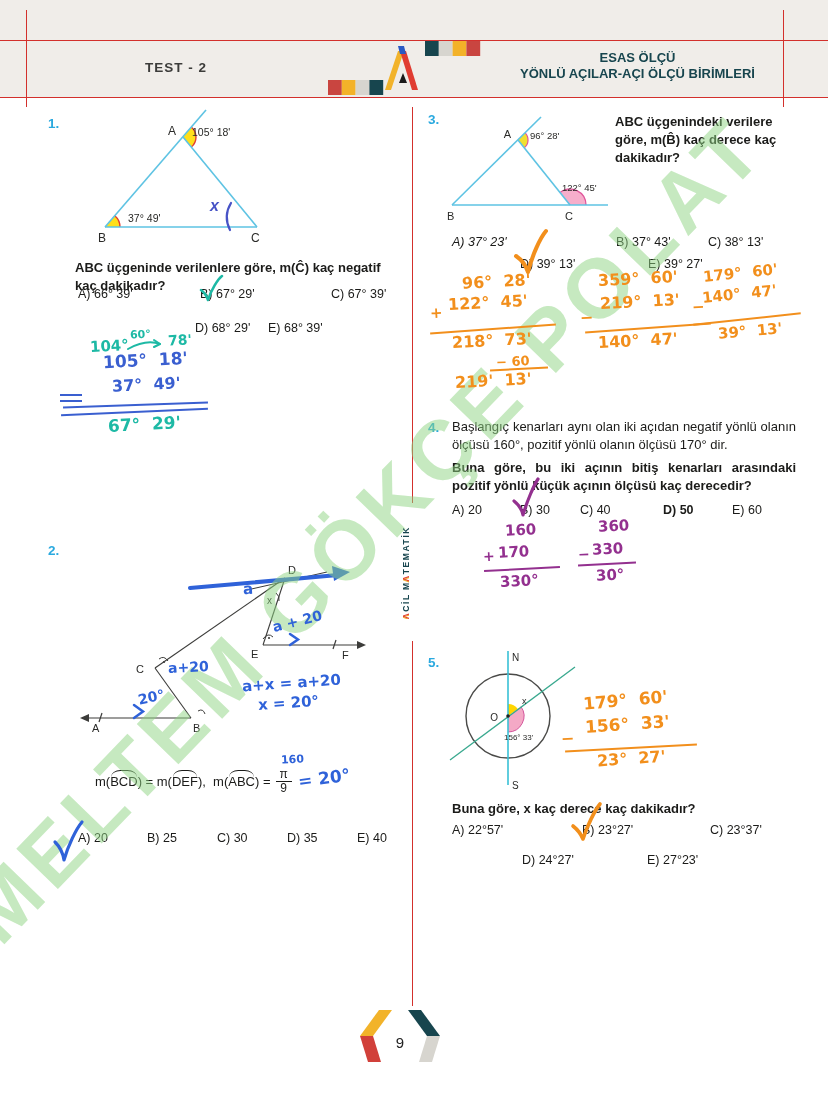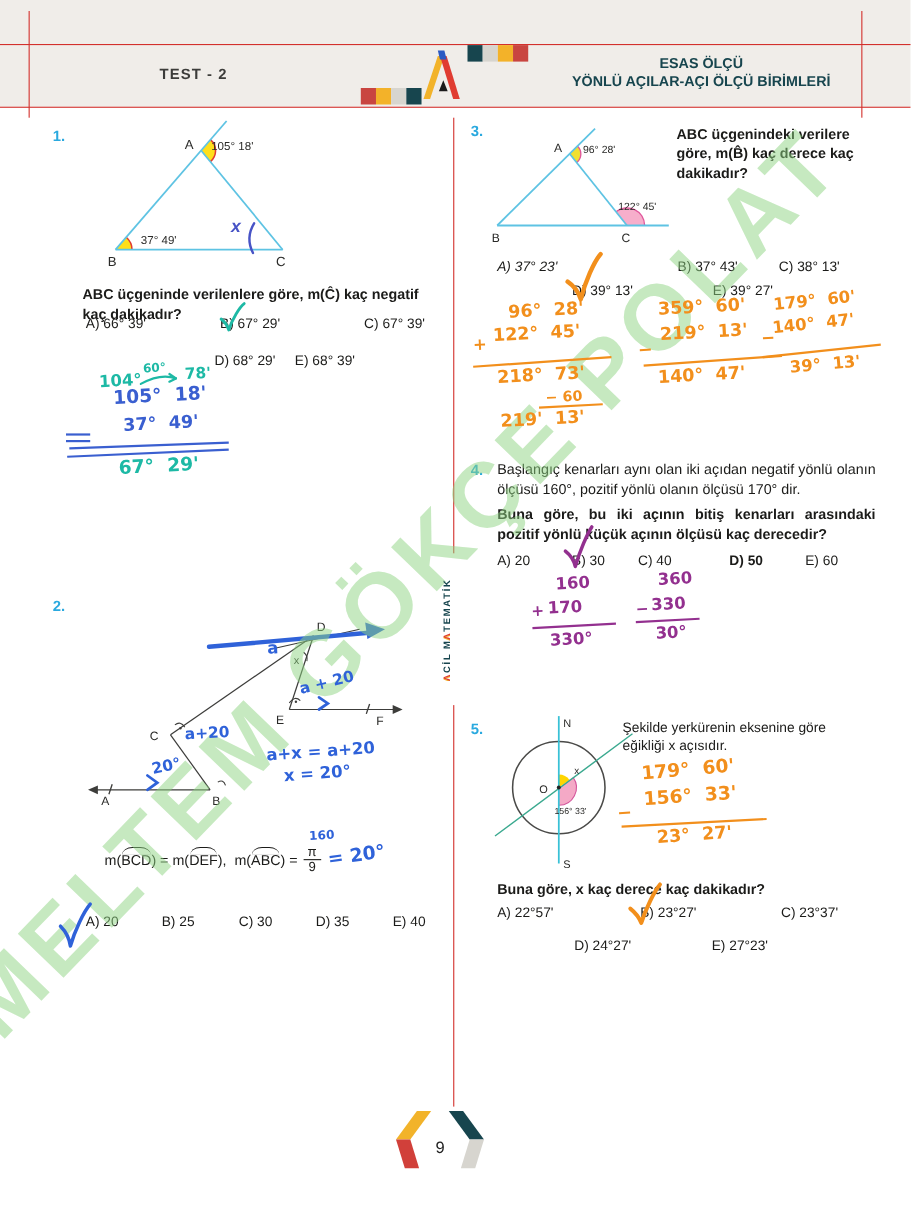--- a/index.html
+++ b/index.html
@@ -243,21 +243,20 @@
     <path d="M68,71 L68,59 A12,12 0 0 1 77.8,64 Z" fill="#ffd500"></path>
     <line x1="68" y1="6" x2="68" y2="140" stroke="#39c1d6" stroke-width="1.6"></line>
     <line x1="10" y1="115" x2="135" y2="22" stroke="#3aa98f" stroke-width="1.3"></line>
     <circle cx="68" cy="71" r="1.8" fill="#222"></circle>
     <text x="72" y="16" font-size="10" fill="#2a2a28">N</text>
     <text x="72" y="144" font-size="10" fill="#2a2a28">S</text>
     <text x="58" y="76" text-anchor="end" font-size="10" fill="#2a2a28">O</text>
     <text x="82" y="59" font-size="9" fill="#2a2a28">x</text>
     <text x="64" y="95" font-size="8" fill="#2a2a28">156° 33'</text>
   </svg>
-  <div class="qtext" style="left:566px;top:653px;width:200px;font-size:12.5px;">Şekilde yerkürenin eksenine göre eğikliği x açısıdır.</div>
 
   <span class="hw orange" style="left:583px;top:692px;font-size:17px;transform:rotate(-5deg);">179°  60'</span>
   <span class="hw orange" style="left:561px;top:731px;font-size:16px;">−</span>
   <span class="hw orange" style="left:585px;top:716px;font-size:17px;transform:rotate(-4deg);">156°  33'</span>
   <div class="hline" style="left:565px;top:747px;width:132px;border-color:#f28f1c;transform:rotate(-3deg);"></div>
   <span class="hw orange" style="left:597px;top:751px;font-size:16px;transform:rotate(-4deg);">23°  27'</span>
   <div class="qtext b" style="left:452px;top:800px;width:340px;">Buna göre, x kaç derece kaç dakikadır?</div>
   <span class="ans" style="left:452px;top:823px;">A) 22°57'</span>
   <span class="ans" style="left:582px;top:823px;">B) 23°27'</span>
   <span class="ans" style="left:710px;top:823px;">C) 23°37'</span>

